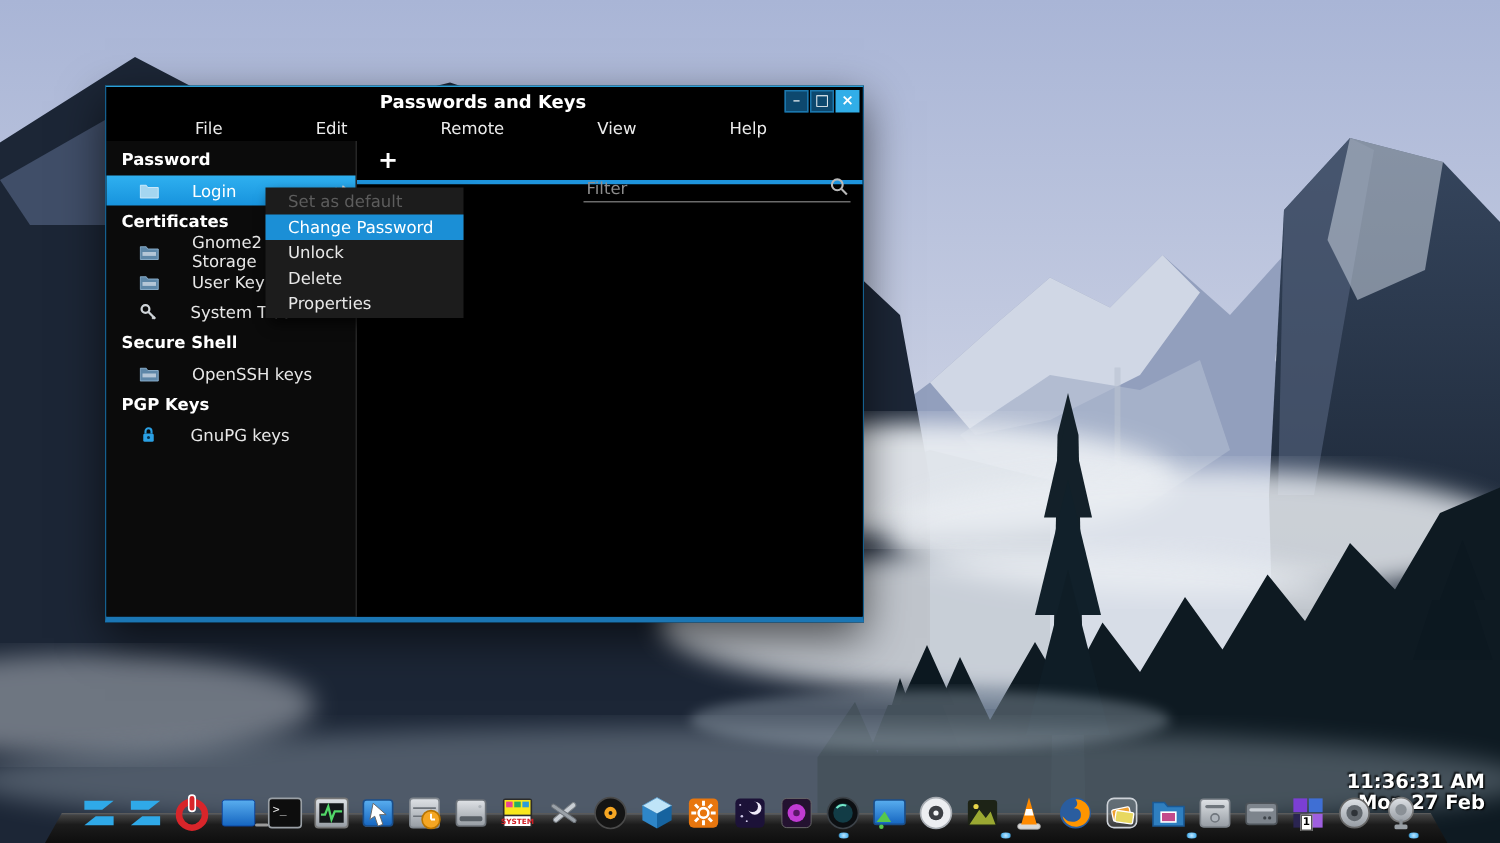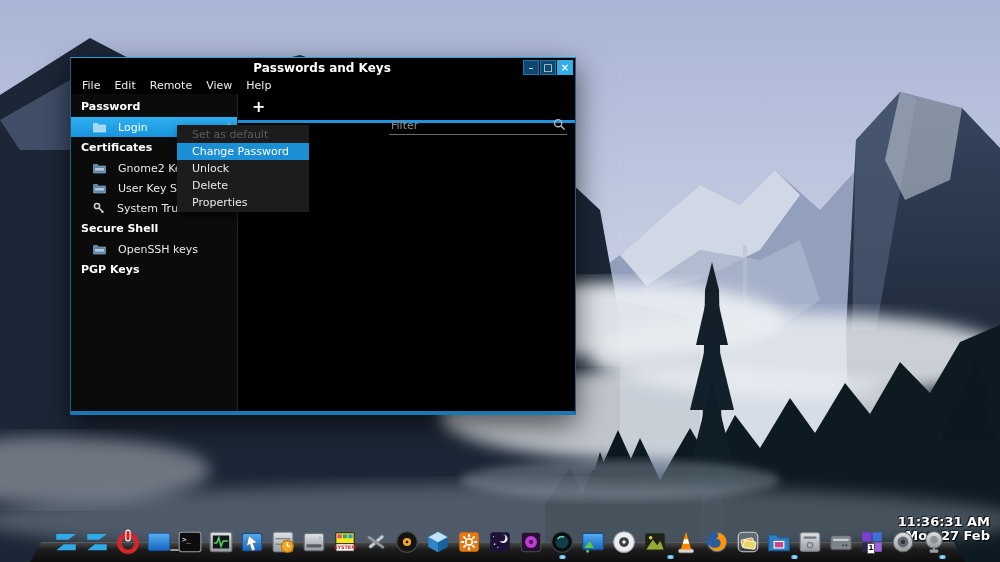--- a/index.html
+++ b/index.html
@@ -16,27 +16,27 @@
     border-bottom:4px solid #1b76b4; box-shadow:0 10px 28px rgba(0,0,0,.6); z-index:10; }
   .titlebar { height:19px; display:flex; align-items:center; background:#000; cursor:default; }
   .title { flex:1; text-align:center; padding-left:50px; font-size:12px; font-weight:bold; color:#fff; }
   .controls { display:flex; gap:1px; margin-right:2px; }
   .wbtn { width:16px; height:15px; display:flex; align-items:center; justify-content:center;
     color:#fff; font-size:10px; line-height:1; cursor:pointer; }
   .wbtn.min,.wbtn.max { background:#0d486e; border:1px solid #1b77ad; }
   .wbtn.close { background:#31aee8; font-weight:bold; }
   .menubar { height:17px; display:flex; align-items:center; padding-left:4px; background:#000;
     font-size:11px; color:#ececec; }
-  .menubar span { padding:0 7px; cursor:pointer; }
+  .menubar span { padding:0 7px; cursor:pointer;margin-left:48px; }
   .wbody { position:relative; height:317px; display:flex; }
 
   .sidebar { width:167px; background:#0b0b0b; border-right:1px solid #262626;
     font-size:11px; color:#e8e8e8; padding-top:2px; }
   .shead { height:21px; display:flex; align-items:center; padding-left:10px; font-weight:bold; color:#fff; }
-  .srow { height:20px; display:flex; align-items:center; padding-left:22px; gap:12px; cursor:pointer; }
+  .srow { height:20px; display:flex; align-items:center; padding-left:22px; gap:22px; cursor:pointer; }
   .srow.selected { background:linear-gradient(#2fb0f0,#1793dd); color:#fff; }
   .srow .ficon { flex:0 0 auto; display:flex; }
   .srow .status { margin-left:auto; margin-right:5px; display:flex; }
 
   .mainarea { flex:1; display:flex; flex-direction:column; background:#000; }
   .toolbar { height:26px; display:flex; align-items:center; position:relative; }
   .plusbtn { margin-left:14px; color:#fff; font-size:16px; font-weight:bold; cursor:pointer; line-height:1; }
   .filterwrap { position:absolute; right:8px; top:20px; width:178px; }
   .filterwrap input { width:100%; background:transparent; border:none; border-bottom:1px solid #6b6b6b;
     color:#cfcfcf; font-size:11px; padding:2px 18px 2px 2px; outline:none;
@@ -219,20 +219,30 @@
         <div class="srow">
           <span class="ficon">
             <svg width="13" height="11" viewBox="0 0 13 11">
                 <path d="M0.5 1.5 h4 l1 1.5 h7 v7 h-12 z" fill="#5e87a8" stroke="#8fb4d2" stroke-width="0.6"></path>
                 <rect x="2" y="5" width="9" height="2.6" fill="#c9d6e2" opacity="0.8"></rect>
               </svg>
           </span>
           <span>OpenSSH keys</span>
         </div>
         <div class="shead">PGP Keys</div>
+        <div class="srow">
+          <span class="ficon">
+            <svg width="12" height="12" viewBox="0 0 12 12">
+                <rect x="2.5" y="5" width="7" height="5.5" rx="1" fill="#2aa0e4"></rect>
+                <path d="M4 5 v-1.5 a2 2 0 0 1 4 0 V5" fill="none" stroke="#2aa0e4" stroke-width="1.4"></path>
+                <circle cx="6" cy="7.6" r="1" fill="#06324e"></circle>
+              </svg>
+          </span>
+          <span>GnuPG keys</span>
+        </div>
       </div>
 
       <div class="mainarea">
         <div class="toolbar">
           <div class="plusbtn">+</div>
           <div class="filterwrap">
             <input type="text" placeholder="Filter" style="">
             <span class="searchicon">
               <svg width="13" height="13" viewBox="0 0 13 13">
                   <circle cx="5.2" cy="5.2" r="3.6" fill="none" stroke="#b9b9b9" stroke-width="1.4"></circle>

